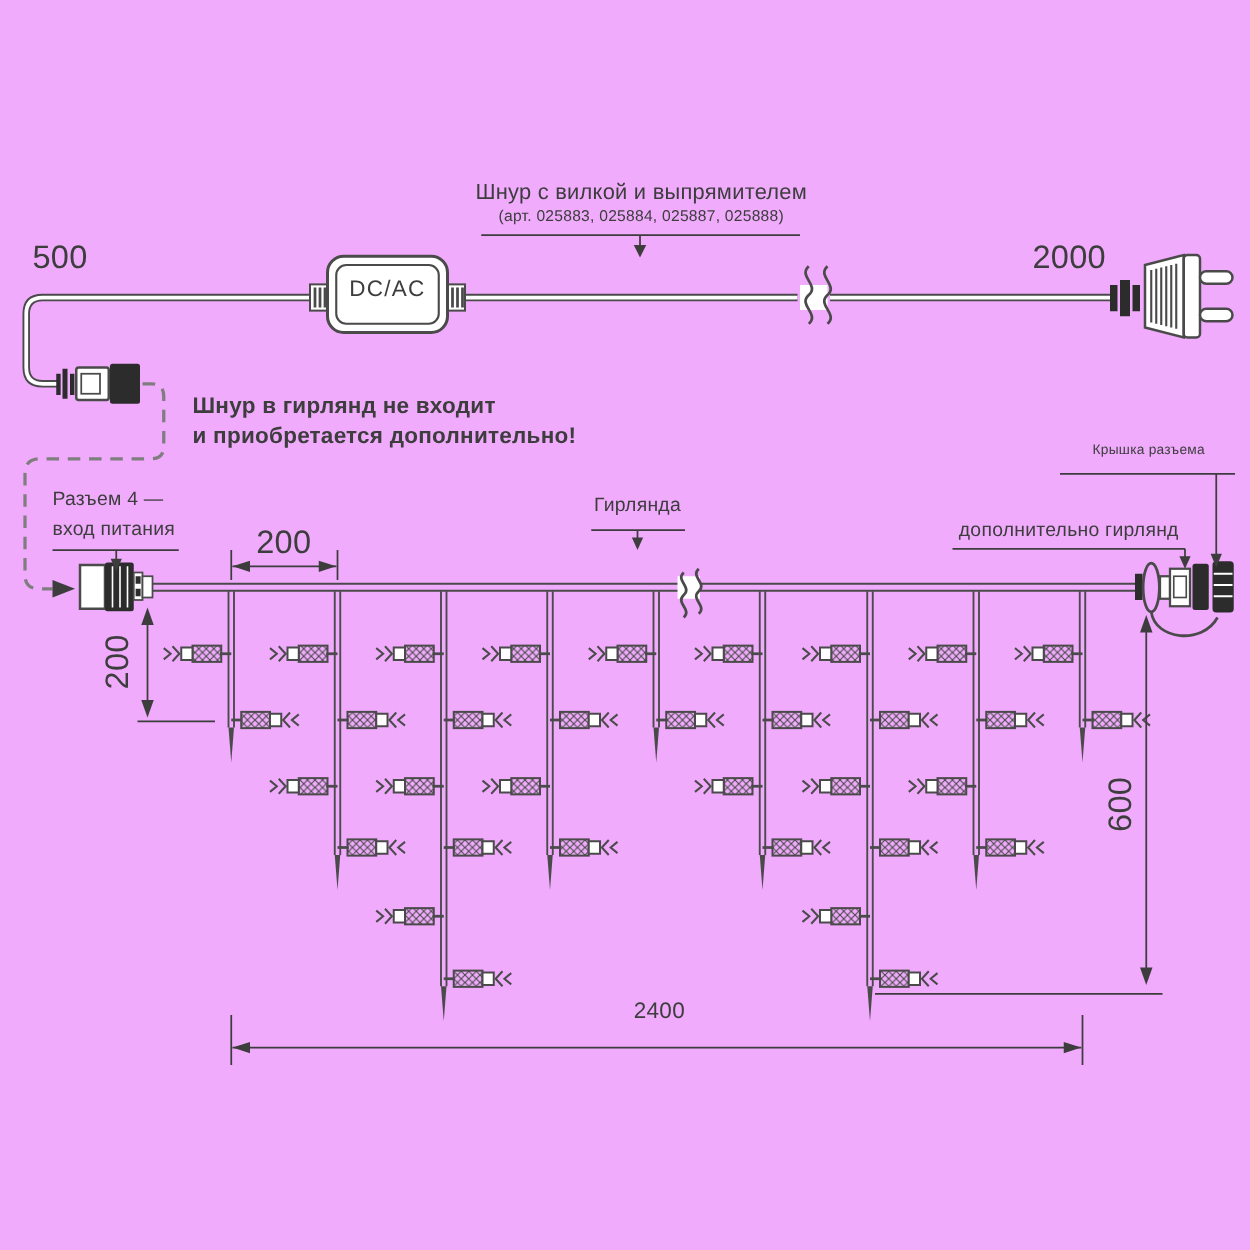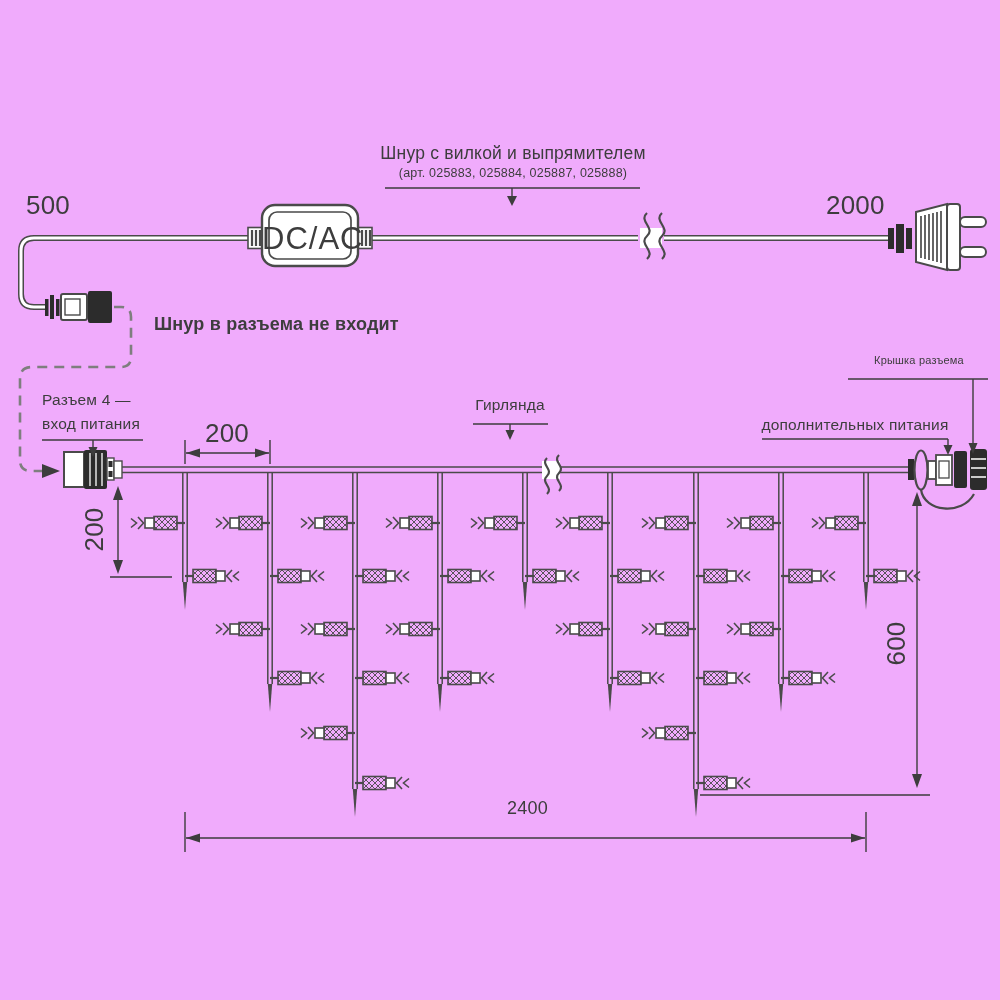--- a/index.html
+++ b/index.html
@@ -5,21 +5,21 @@
   html,body{margin:0;padding:0;background:#fff;}
   .stage{position:relative;width:1000px;height:1000px;background:#f0abfc;overflow:hidden;
          font-family:"Liberation Sans", sans-serif;color:#3d3d3d;}
   .stage svg{position:absolute;left:0;top:0;}
   .lbl{position:absolute;white-space:nowrap;color:#3d3d3d;letter-spacing:.2px;}
   .ctr{text-align:center;white-space:normal;}
   .t-title{left:358px;top:143px;width:310px;font-size:17.5px;}
   .t-sub{left:358px;top:166px;width:310px;font-size:12.5px;}
   .t-500{left:26px;top:190px;font-size:26px;}
   .t-1000{left:826px;top:190px;font-size:26px;}
-  .t-dcac{left:262px;top:221px;width:96px;font-size:31px;letter-spacing:1px;}
+  .t-dcac{left:262px;top:221px;width:96px;font-size:18px;letter-spacing:1px;}
   .t-note1{left:154px;top:314px;font-size:18px;font-weight:bold;}
   .t-note2{left:154px;top:338px;font-size:18px;font-weight:bold;}
   .t-r1a{left:42px;top:391px;font-size:15.5px;}
   .t-r1b{left:42px;top:415px;font-size:15.5px;}
   .t-gar{left:450px;top:396px;width:120px;font-size:15.5px;}
   .t-r2a{left:738px;top:393px;width:234px;font-size:15.5px;}
   .t-r2b{left:738px;top:416px;width:234px;font-size:15.5px;}
   .t-cap{left:845px;top:354px;width:148px;font-size:11px;}
   .t-100{left:192px;top:418px;width:70px;font-size:26px;}
   .t-200{left:54px;top:514px;width:80px;font-size:26px;transform:rotate(-90deg);}
@@ -426,24 +426,25 @@
     <path class="dim" d="M848,379 H988 M973,379 V444"></path>
     <polygon class="dimf" points="968.5,443 977.5,443 973,454"></polygon>
   </g>
 </svg>
 
 <div class="lbl ctr t-title">Шнур с вилкой и выпрямителем</div>
 <div class="lbl ctr t-sub">(арт. 025883, 025884, 025887, 025888)</div>
 <div class="lbl t-500">500</div>
 <div class="lbl t-1000">2000</div>
 <div class="lbl ctr t-dcac">DC/AC</div>
-<div class="lbl t-note1">Шнур в разъема не входит</div>
+<div class="lbl t-note1">Шнур в гирлянд не входит</div>
+<div class="lbl t-note2">и приобретается дополнительно!</div>
 <div class="lbl t-r1a">Разъем 4 —</div>
 <div class="lbl t-r1b">вход питания</div>
 <div class="lbl ctr t-gar">Гирлянда</div>
-<div class="lbl ctr t-r2b">дополнительных питания</div>
+<div class="lbl ctr t-r2b">дополнительно гирлянд</div>
 <div class="lbl ctr t-cap">Крышка разъема</div>
 <div class="lbl ctr t-100">200</div>
 <div class="lbl ctr t-200">200</div>
 <div class="lbl ctr t-600">600</div>
 <div class="lbl ctr t-2400">2400</div>
 
 </div>
 
 </body></html>

